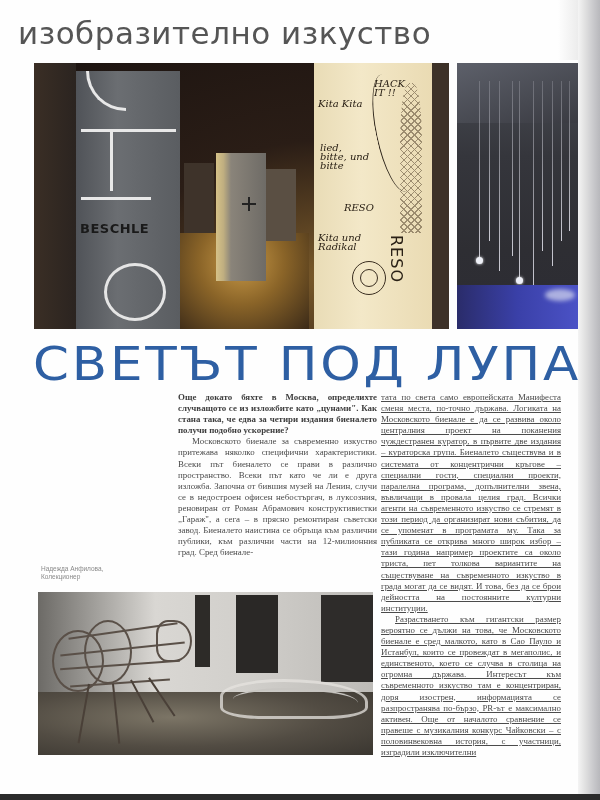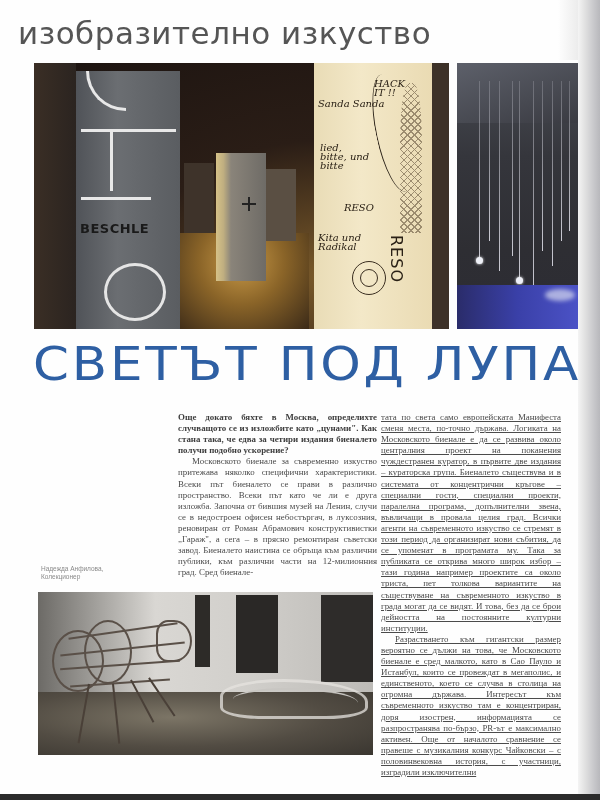--- a/index.html
+++ b/index.html
@@ -111,21 +111,21 @@
   }
   .credit {
     position: absolute; left: 41px; top: 565px; width: 130px;
     font-family: "Liberation Sans", sans-serif; font-size: 6.5px; line-height: 8px; color: #8a8a8a;
   }
 
   
   .col {
     position: absolute; top: 392px; width: 200px;
     font-family: "Liberation Serif", serif; font-size: 8.9px; line-height: 11.1px; color: #4b4b4b;
-    text-align: justify; hyphens: manual; margin-top: 20px;
+    text-align: justify; hyphens: manual;
   }
   .col-mid { left: 178px; width: 199px; }
   .col-right { left: 381px; width: 180px; text-decoration: underline; }
   .col p { margin: 0; }
   .col p + p { text-indent: 14px; }
   .col .lead { font-weight: bold; color: #3e3e3e; }
 
   
   .footer {
     position: absolute; left: 37px; top: 775px;
@@ -157,21 +157,21 @@
       <div class="mark4"></div>
       <div class="mark1"></div>
       <div class="mark2"></div>
       <div class="mark3"></div>
       <div class="word">BESCHLE</div>
       <div class="circle"></div>
     </div>
     <div class="m-right-panel">
       <div class="leaf"></div>
       <div class="hatch"></div>
-      <div class="scribble" style="left:4px;top:36px;">Sanda Sanda</div>
+      <div class="scribble" style="left:4px;top:36px;">Kita Kita</div>
       <div class="scribble" style="left:60px;top:16px;width:40px;">HACK IT !!</div>
       <div class="scribble" style="left:6px;top:80px;width:50px;">lied, bitte, und bitte</div>
       <div class="scribble" style="left:30px;top:140px;font-size:10px;">RESO</div>
       <div class="scribble" style="left:4px;top:170px;width:60px;">Kita und Radikal</div>
       <div class="swirl"></div>
         <div class="swirl2"></div>
       <div class="big">RESO</div>
     </div>
     <div class="m-right-edge"></div>
   </div>

